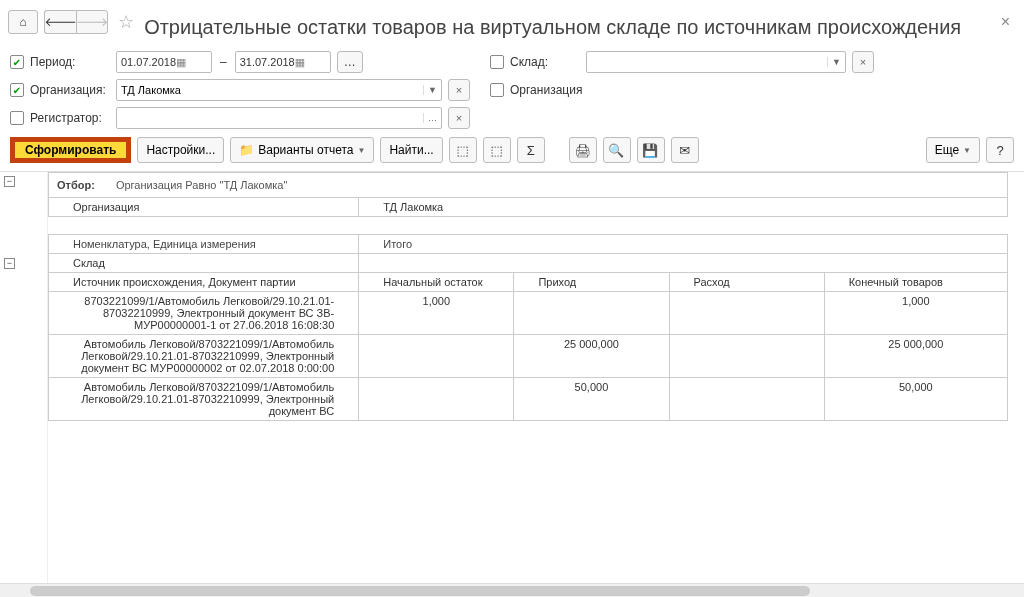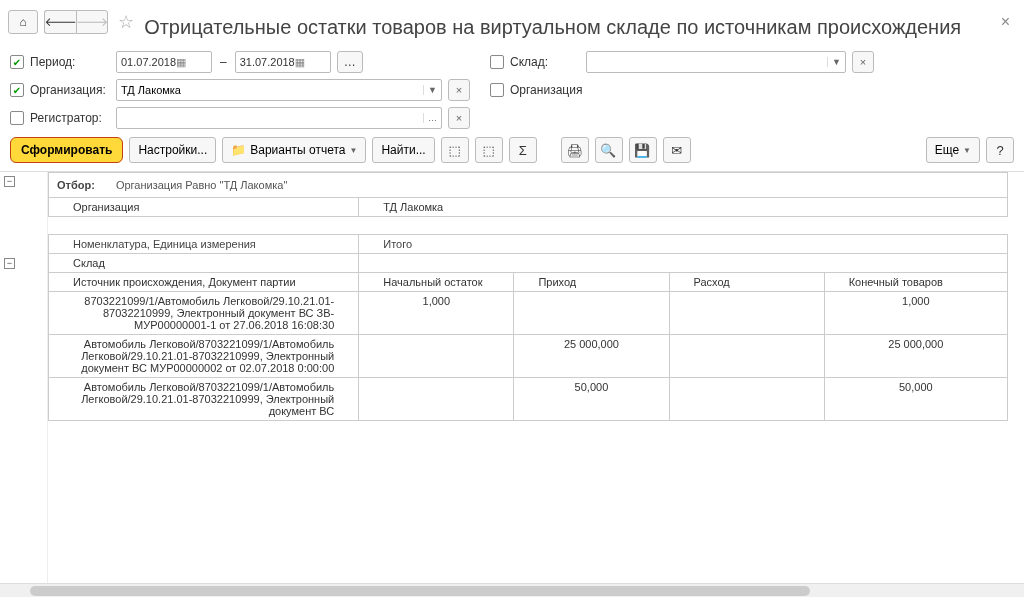--- a/index.html
+++ b/index.html
@@ -29,21 +29,21 @@
 .cal-icon { font-size: 10px; color: #888; cursor: pointer; }
 .dash { margin: 0 2px; }
 .ellipsis-btn { width: 26px; height: 22px; border: 1px solid #bbb; background: #f7f7f7; border-radius: 3px; display: flex; align-items: center; justify-content: center; cursor: pointer; }
 .combo { flex: 1; height: 22px; border: 1px solid #bbb; border-radius: 2px; display: flex; align-items: center; background: #fff; }
 .combo-input { flex: 1; border: none; outline: none; padding: 0 4px; font-size: 11px; background: transparent; }
 .combo-dd { width: 18px; text-align: center; border-left: 1px solid #ddd; color: #666; cursor: pointer; font-size: 9px; }
 .clear-btn { width: 22px; height: 22px; border: 1px solid #bbb; background: #f7f7f7; border-radius: 3px; display: flex; align-items: center; justify-content: center; cursor: pointer; font-size: 11px; color: #666; }
 
 
 .toolbar { display: flex; align-items: center; padding: 4px 10px 8px; gap: 6px; }
-.btn-primary { height: 26px; padding: 0 10px; background: #ffd83a; border: 1px solid #c2410c; border-radius: 6px; font-weight: bold; font-size: 12px; cursor: pointer; }
+.btn-primary { height: 26px; padding: 0 10px; background: #ffd83a; border: 5px solid #c2410c; border-radius: 0; font-weight: bold; font-size: 12px; cursor: pointer; }
 .btn { height: 26px; padding: 0 8px; background: #f7f7f7; border: 1px solid #bbb; border-radius: 3px; font-size: 12px; cursor: pointer; display: flex; align-items: center; gap: 4px; }
 .btn .dd { font-size: 8px; color: #666; }
 .icon-btn { width: 28px; height: 26px; background: #f7f7f7; border: 1px solid #bbb; border-radius: 3px; display: flex; align-items: center; justify-content: center; cursor: pointer; font-size: 13px; }
 .toolbar-spacer { flex: 1; }
 .folder-ico { color: #c9a227; }
 
 
 .report-wrap { flex: 1; display: flex; border-top: 1px solid #ddd; overflow: hidden; position: relative; }
 .gutter { width: 48px; background: #fff; border-right: 1px solid #eee; position: relative; flex-shrink: 0; }
 .minus-box { position: absolute; width: 11px; height: 11px; border: 1px solid #888; font-size: 9px; line-height: 9px; text-align: center; color: #444; cursor: pointer; background: #fff; }

